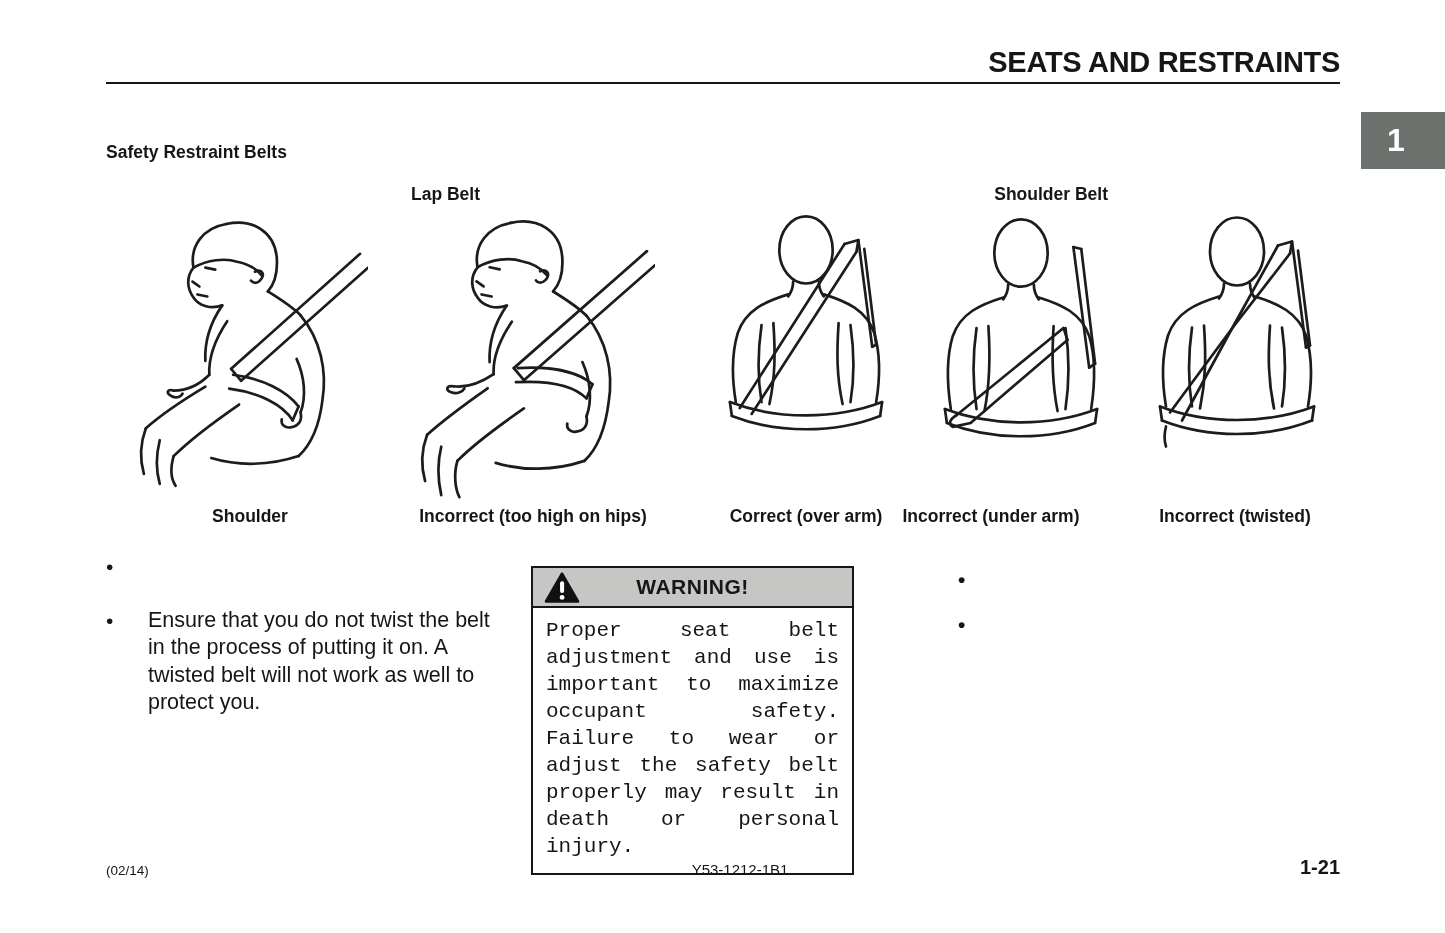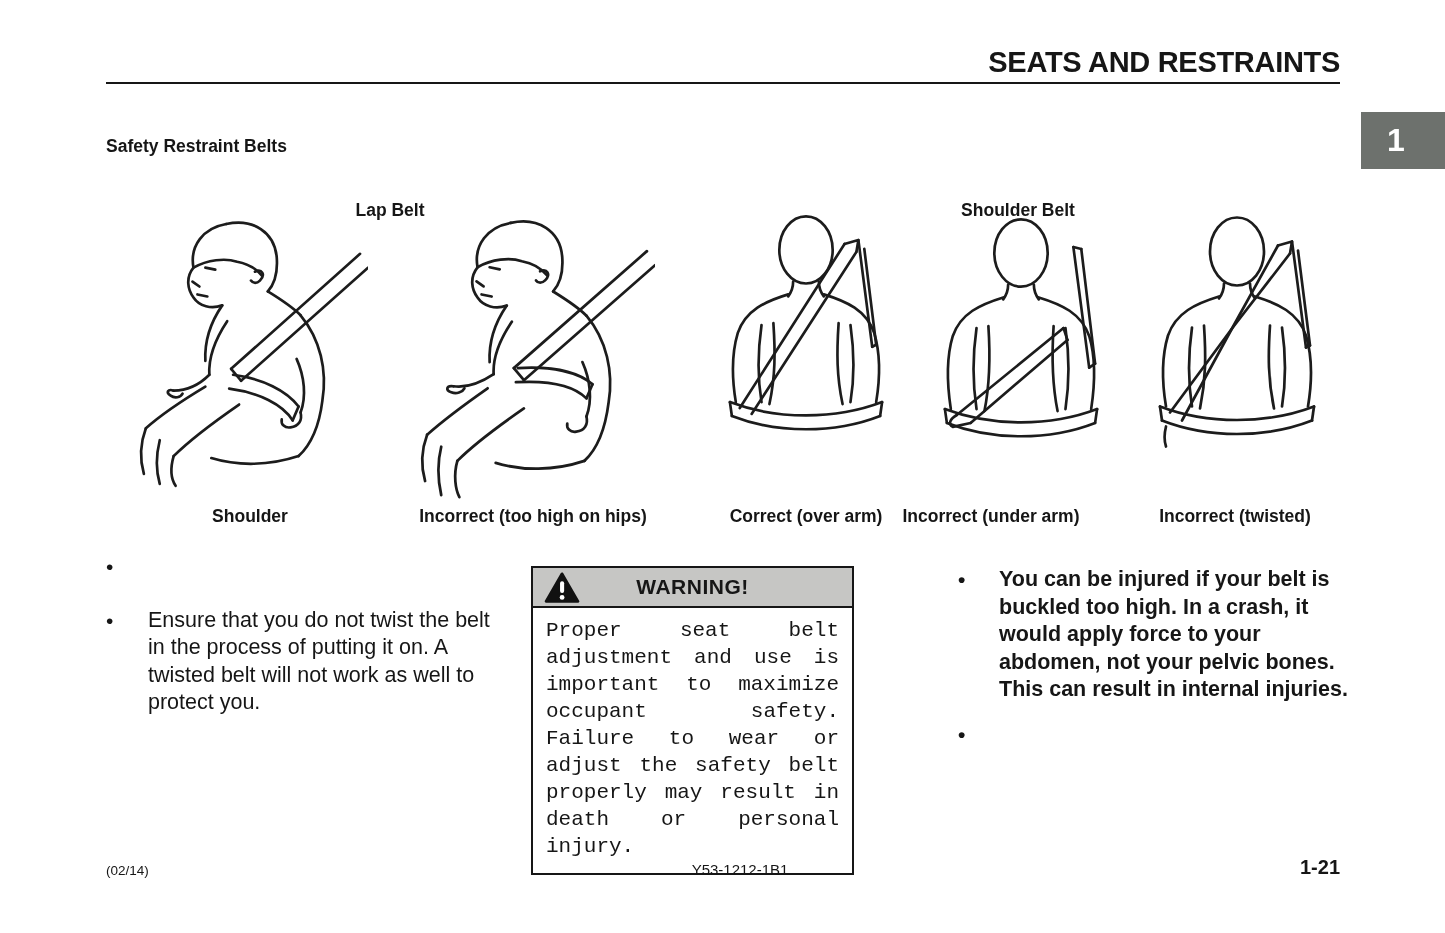--- a/index.html
+++ b/index.html
@@ -14,23 +14,23 @@
   }
   .header-rule {
     position:absolute; top:82px; left:106px; width:1234px; height:2px; background:#161616;
   }
   .chapter-tab {
     position:absolute; top:112px; right:0; width:84px; height:57px;
     background:#6d716d; color:#ffffff; font-size:32px; font-weight:bold;
     display:flex; align-items:center; padding-left:26px;
   }
   .section-heading {
-    position:absolute; top:136px; left:106px; font-size:17.5px; font-weight:bold;
-  }
-  .group-label { position:absolute; top:184px; font-size:17.5px; font-weight:bold; text-align:center;margin-top:16px; }
+    position:absolute; top:142px; left:106px; font-size:17.5px; font-weight:bold;
+  }
+  .group-label { position:absolute; top:184px; font-size:17.5px; font-weight:bold; text-align:right; }
   .group-label.lap { left:300px; width:180px; }
   .group-label.shoulder { left:928px; width:180px; }
   .fig { position:absolute; }
   .fig svg { display:block; width:100%; height:100%; }
   .fig path, .fig ellipse { fill:none; stroke:#1c1c1c; stroke-width:2.7; stroke-linecap:round; stroke-linejoin:round; }
   .caption { position:absolute; top:506px; font-size:17.5px; font-weight:bold; text-align:center; white-space:nowrap; }
   .cap-1 { left:160px; width:180px; }
   .cap-2 { left:398px; width:270px; }
   .cap-3 { left:716px; width:180px; }
   .cap-4 { left:896px; width:190px; }
@@ -241,21 +241,20 @@
         <circle cx="20.1" cy="28.6" r="2.7" fill="#ffffff"></circle>
       </svg>
       <span class="warning-title">WARNING!</span>
     </div>
     <div class="warning-body">Proper seat belt adjustment and use is important to maximize occupant safety. Failure to wear or adjust the safety belt properly may result in death or personal injury.</div>
   </div>
 
   <div class="bullet-col right">
     <div class="bullet-item">
       <span class="bullet-glyph">•</span>
-      <span class="bullet-text">You can be injured if your belt is buckled too high. In a crash, it would apply force to your abdomen, not your pelvic bones. This can result in internal injuries.</span>
     </div>
     <div class="bullet-item">
       <span class="bullet-glyph">•</span>
     </div>
   </div>
 
   <div class="footer-rev">(02/14)</div>
   <div class="footer-part">Y53-1212-1B1</div>
   <div class="footer-page">1-21</div>
 

